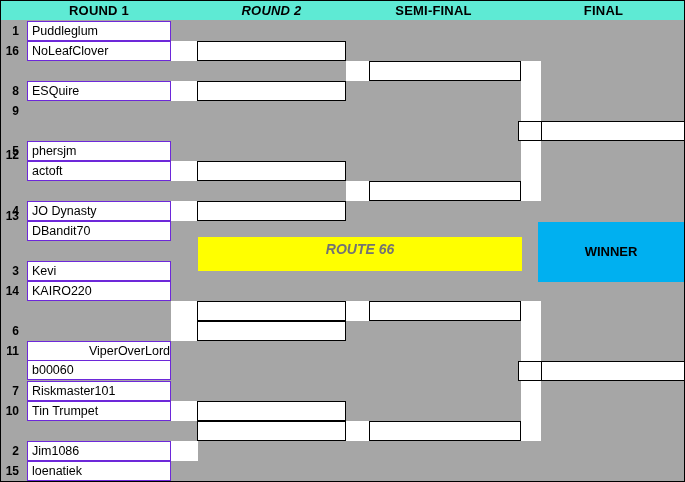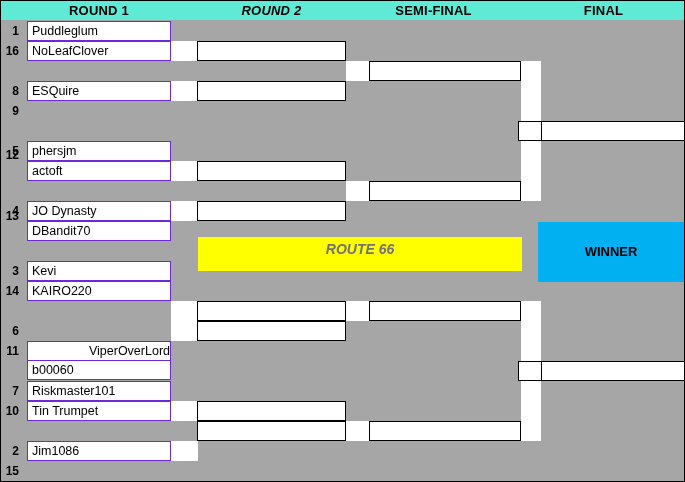--- a/index.html
+++ b/index.html
@@ -159,20 +159,21 @@
   <div class="name-box" style="top:340px;text-align:right;">ViperOverLord</div>
 
   <div class="seed" style="top:380px;">7</div>
   <div class="name-box" style="top:380px;">Riskmaster101</div>
   <div class="seed" style="top:400px;">10</div>
   <div class="name-box" style="top:400px;">Tin Trumpet</div>
 
   <div class="seed" style="top:440px;">2</div>
   <div class="name-box" style="top:440px;">Jim1086</div>
   <div class="seed" style="top:460px;">15</div>
+  <div class="name-box" style="top:460px;">loenatiek</div>
 
   <div class="conn" style="left:170px;top:40px;width:27px;height:20px;"></div>
   <div class="conn" style="left:170px;top:80px;width:27px;height:20px;"></div>
   <div class="conn" style="left:170px;top:160px;width:27px;height:20px;"></div>
   <div class="conn" style="left:170px;top:200px;width:27px;height:20px;"></div>
   <div class="conn" style="left:170px;top:300px;width:27px;height:20px;"></div>
   <div class="conn" style="left:170px;top:320px;width:27px;height:20px;"></div>
   <div class="conn" style="left:170px;top:400px;width:27px;height:20px;"></div>
   <div class="conn" style="left:170px;top:440px;width:27px;height:20px;"></div>
 

